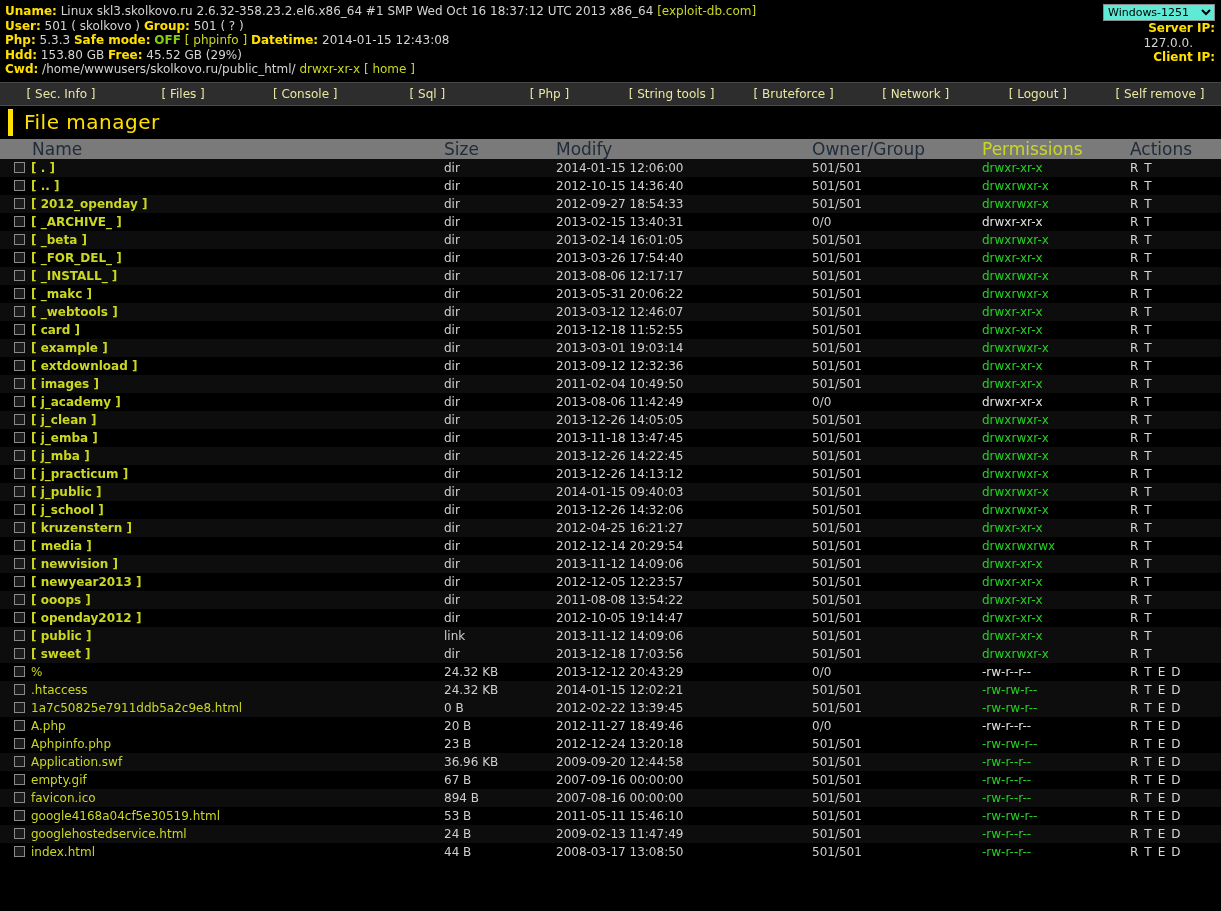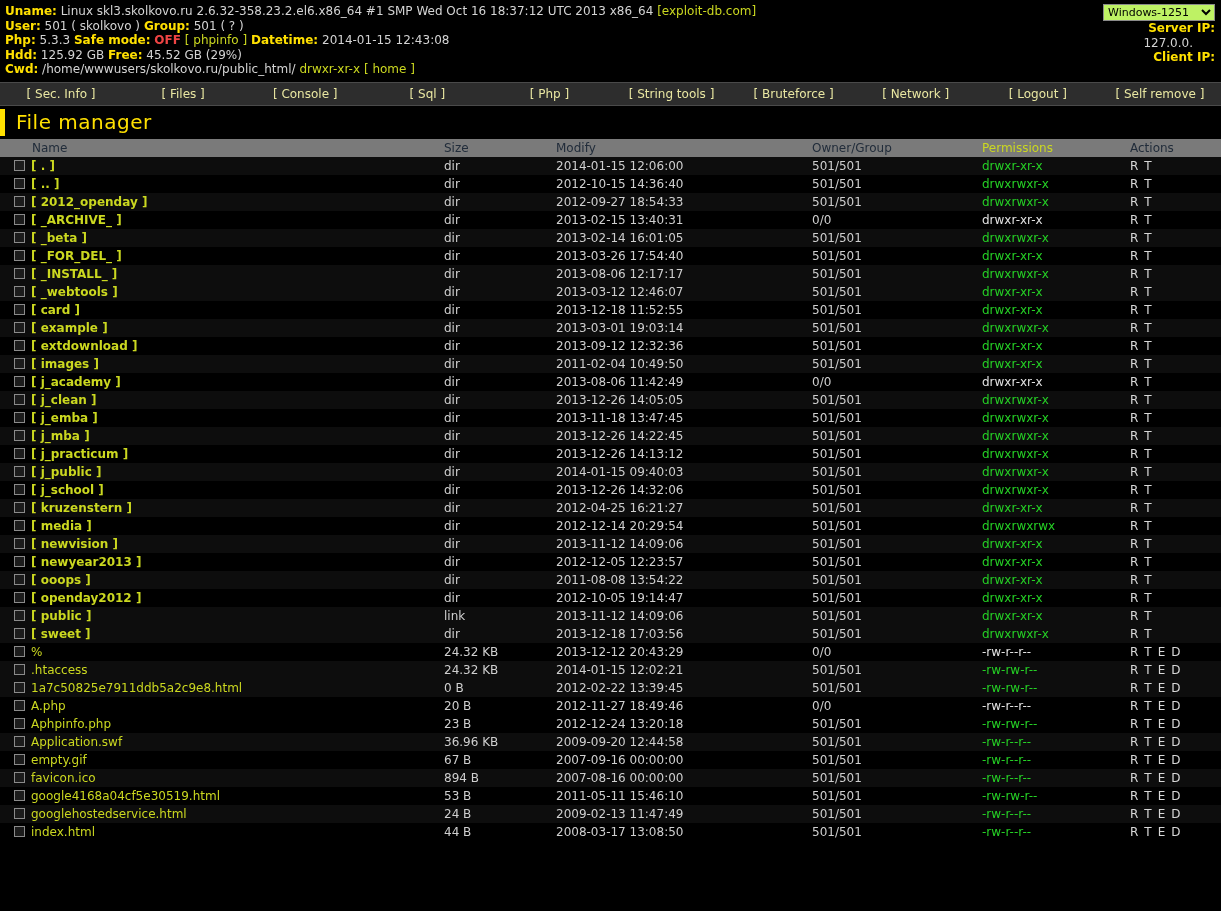--- a/index.html
+++ b/index.html
@@ -11,47 +11,47 @@
   }
   a { text-decoration:none; }
 
   
   .topbar { display:flex; padding:4px 4px 2px 5px; }
   .sysinfo { flex:1; }
   .info-line { line-height:14.5px; white-space:nowrap; }
   .lbl { color:#ffe000; font-weight:bold; }
   .val { color:#d4d4d4; }
   .lnk { color:#cbd820; }
-  .ok  { color:#ef4444; font-weight:bold; }
+  .ok  { color:#84cc16; font-weight:bold; }
   .rightpanel { width:170px; text-align:right; padding-right:2px; }
   .rightpanel .line { line-height:14.5px; }
   select.charset {
     width:112px; height:17px; font-size:11px;
-    background:#bef264; color:#000; border:1px solid #8a8a8a;
+    background:#5eead4; color:#000; border:1px solid #8a8a8a;
     font-family:"DejaVu Sans","Liberation Sans",sans-serif;
   }
   .redaction { display:inline-block; width:22px; height:10px; background:#000; vertical-align:middle; }
 
   
   .navbar {
     margin-top:3px; height:24px; background:#2d2d2d;
     border-top:1px solid #4a4a4a; border-bottom:1px solid #4a4a4a;
     display:flex; align-items:center;
   }
   .nav-item { flex:1; text-align:center; color:#e9e7a2; font-size:12px; }
 
   
-  .titlebar { position:relative; height:33px; display:flex; align-items:center; }
+  .titlebar { position:relative; height:33px; display:flex; align-items:center;margin-left:8px; }
   .accent { position:absolute; left:0; top:3px; bottom:3px; width:5px; background:#ffe000; }
   .title { margin-left:16px; font-size:20px; color:#ffe000; letter-spacing:0.5px; }
 
   
   table.fm { width:1221px; border-collapse:collapse; table-layout:fixed; }
   tr.head { background:#7a7a7a; height:18px; }
-  tr.head td { color:#212c3a; font-size:12px; padding:0 4px; white-space:nowrap; overflow:hidden; }
+  tr.head td { color:#212c3a; font-size:17px; padding:0 4px; white-space:nowrap; overflow:hidden; }
   tr.head td.h-name { padding-left:32px; }
   tr.head td.h-perms { color:#cbd820; }
   tbody tr { height:18px; }
   tbody tr.alt { background:#0d0d0d; }
   tbody td { padding:0 4px; white-space:nowrap; overflow:hidden; font-size:12px; }
   td.c-name { padding-left:14px; }
   input[type=checkbox] {
     appearance:none; -webkit-appearance:none;
     width:11px; height:11px; border:1px solid #8a8a8a; background:#1c1c1c;
     margin:0 6px 0 0; vertical-align:-1px; display:inline-block;
@@ -83,21 +83,21 @@
       <span class="lbl">Php:</span>
       <span class="val">5.3.3</span>
       <span class="lbl">Safe mode:</span>
       <span class="ok">OFF</span>
       <a href="#" class="lnk">[ phpinfo ]</a>
       <span class="lbl">Datetime:</span>
       <span class="val">2014-01-15 12:43:08</span>
     </div>
     <div class="info-line">
       <span class="lbl">Hdd:</span>
-      <span class="val">125.92 GB</span>
+      <span class="val">153.80 GB</span>
       <span class="lbl">Free:</span>
       <span class="val">45.52 GB (29%)</span>
     </div>
     <div class="info-line">
       <span class="lbl">Cwd:</span>
       <span class="val">/home/wwwusers/skolkovo.ru/public_html/</span>
       <span class="lnk">drwxr-xr-x</span>
       <a href="#" class="lnk">[ home ]</a>
     </div>
   </div>
@@ -200,20 +200,28 @@
         <td class="c-actions"><a href="#" class="act">R</a><a href="#" class="act">T</a></td>
       </tr>
       <tr class="alt">
         <td class="c-name"><input type="checkbox" style=""><a href="#" class="fname dirname">[ _INSTALL_ ]</a></td>
         <td class="c-size">dir</td>
         <td class="c-modify">2013-08-06 12:17:17</td>
         <td class="c-owner">501/501</td>
         <td class="c-perms"><a href="#" class="perm g">drwxrwxr-x</a></td>
         <td class="c-actions"><a href="#" class="act">R</a><a href="#" class="act">T</a></td>
       </tr>
+      <tr>
+        <td class="c-name"><input type="checkbox" style=""><a href="#" class="fname dirname">[ _makc ]</a></td>
+        <td class="c-size">dir</td>
+        <td class="c-modify">2013-05-31 20:06:22</td>
+        <td class="c-owner">501/501</td>
+        <td class="c-perms"><a href="#" class="perm g">drwxrwxr-x</a></td>
+        <td class="c-actions"><a href="#" class="act">R</a><a href="#" class="act">T</a></td>
+      </tr>
       <tr class="alt">
         <td class="c-name"><input type="checkbox" style=""><a href="#" class="fname dirname">[ _webtools ]</a></td>
         <td class="c-size">dir</td>
         <td class="c-modify">2013-03-12 12:46:07</td>
         <td class="c-owner">501/501</td>
         <td class="c-perms"><a href="#" class="perm g">drwxr-xr-x</a></td>
         <td class="c-actions"><a href="#" class="act">R</a><a href="#" class="act">T</a></td>
       </tr>
       <tr>
         <td class="c-name"><input type="checkbox" style=""><a href="#" class="fname dirname">[ card ]</a></td>

